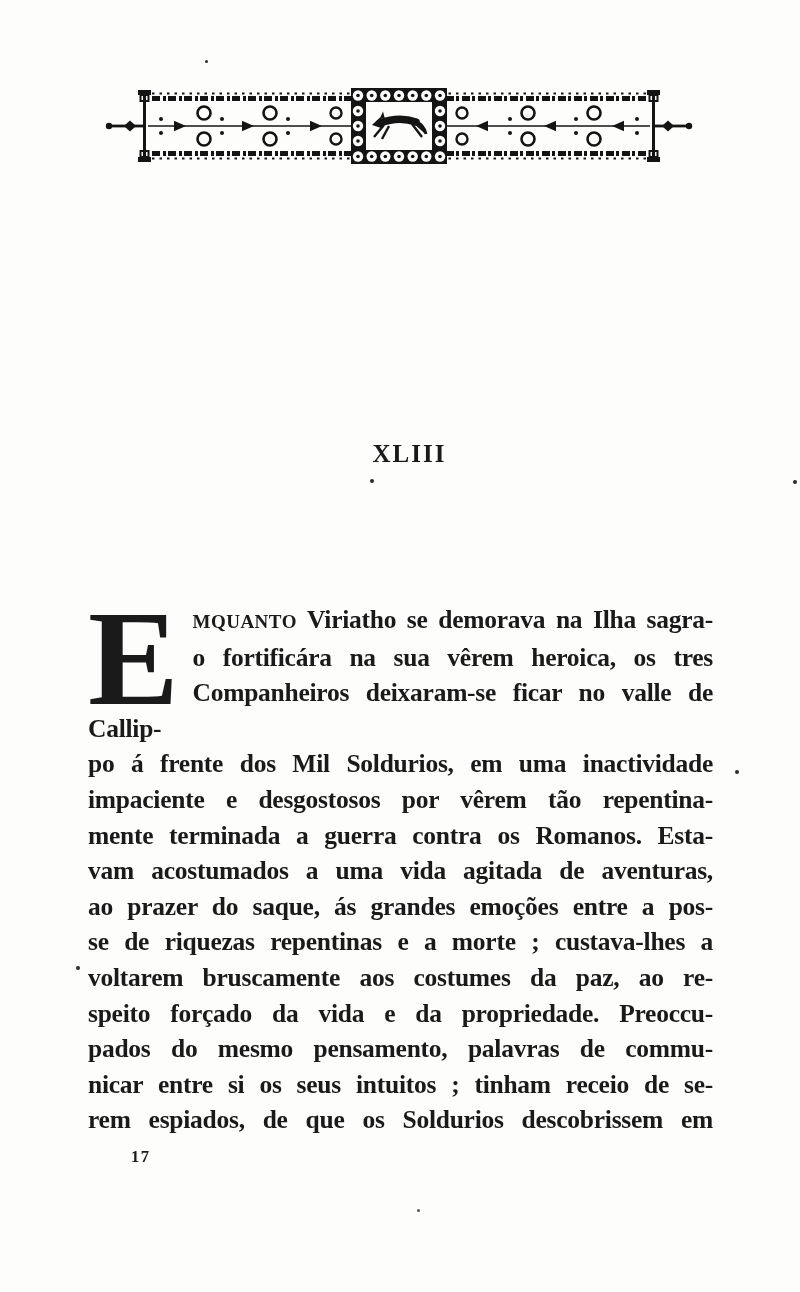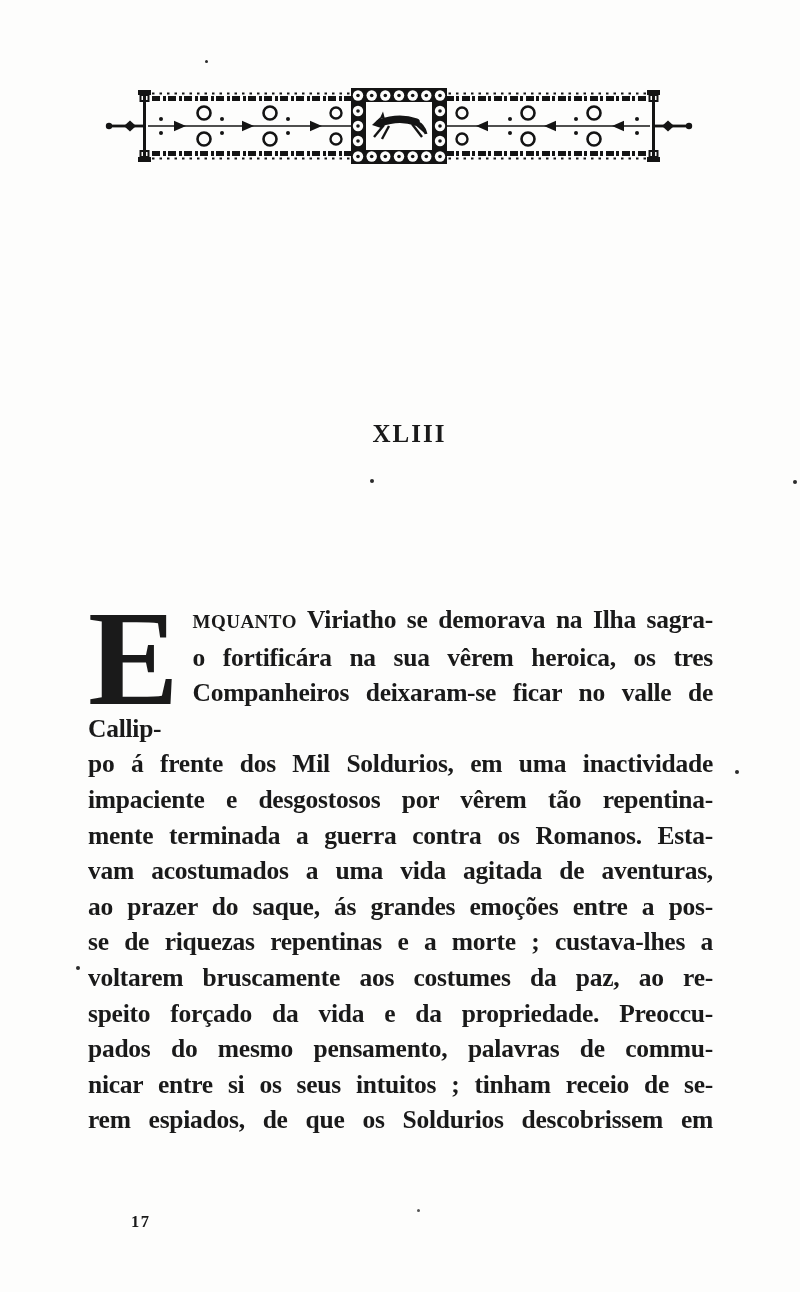--- a/index.html
+++ b/index.html
@@ -4,42 +4,42 @@
 <style>
   html,body{margin:0;padding:0;}
   body{
     width:800px;height:1292px;position:relative;overflow:hidden;
     background:#fdfdfc;
     font-family:"Liberation Serif","DejaVu Serif",serif;
     color:#1a1a1a;
   }
   .ornament{position:absolute;left:104px;top:86px;}
   .chapter{
-    position:absolute;left:88px;top:420px;width:625px;
+    position:absolute;left:88px;top:440px;width:625px;
     text-align:center;font-size:25px;font-weight:bold;letter-spacing:2px;
   }
   .chapter span{position:relative;left:9px;}
   .bodytext{
     position:absolute;left:88px;top:602px;width:625px;
     font-size:25.5px;font-weight:bold;line-height:35.6px;
     letter-spacing:-0.25px;word-spacing:-1px;
   }
   .pline{
     text-align:justify;text-align-last:justify;
     white-space:normal;overflow:visible;
   }
   .dropcap{
     float:left;height:100px;width:auto;
     font-size:136px;line-height:96px;font-weight:bold;
     margin:8px 14px 0 0;
   }
   .sc{font-size:19px;letter-spacing:0.5px;}
   .it{font-style:italic;}
   .pagenum{
-    position:absolute;left:131px;top:1212px;
+    position:absolute;left:131px;top:1147px;
     font-size:16.5px;font-weight:bold;letter-spacing:1.5px;
   }
   .speck{position:absolute;background:#2b2b2b;border-radius:50%;}
   .sp1{left:205px;top:60px;width:3px;height:3px;}
   .sp2{left:370px;top:479px;width:4px;height:4px;}
   .sp3{left:793px;top:480px;width:4px;height:4px;}
   .sp4{left:735px;top:770px;width:4px;height:4px;}
   .sp5{left:76px;top:966px;width:4px;height:4px;}
   .sp6{left:417px;top:1209px;width:3px;height:3px;background:#555;}
 </style>

